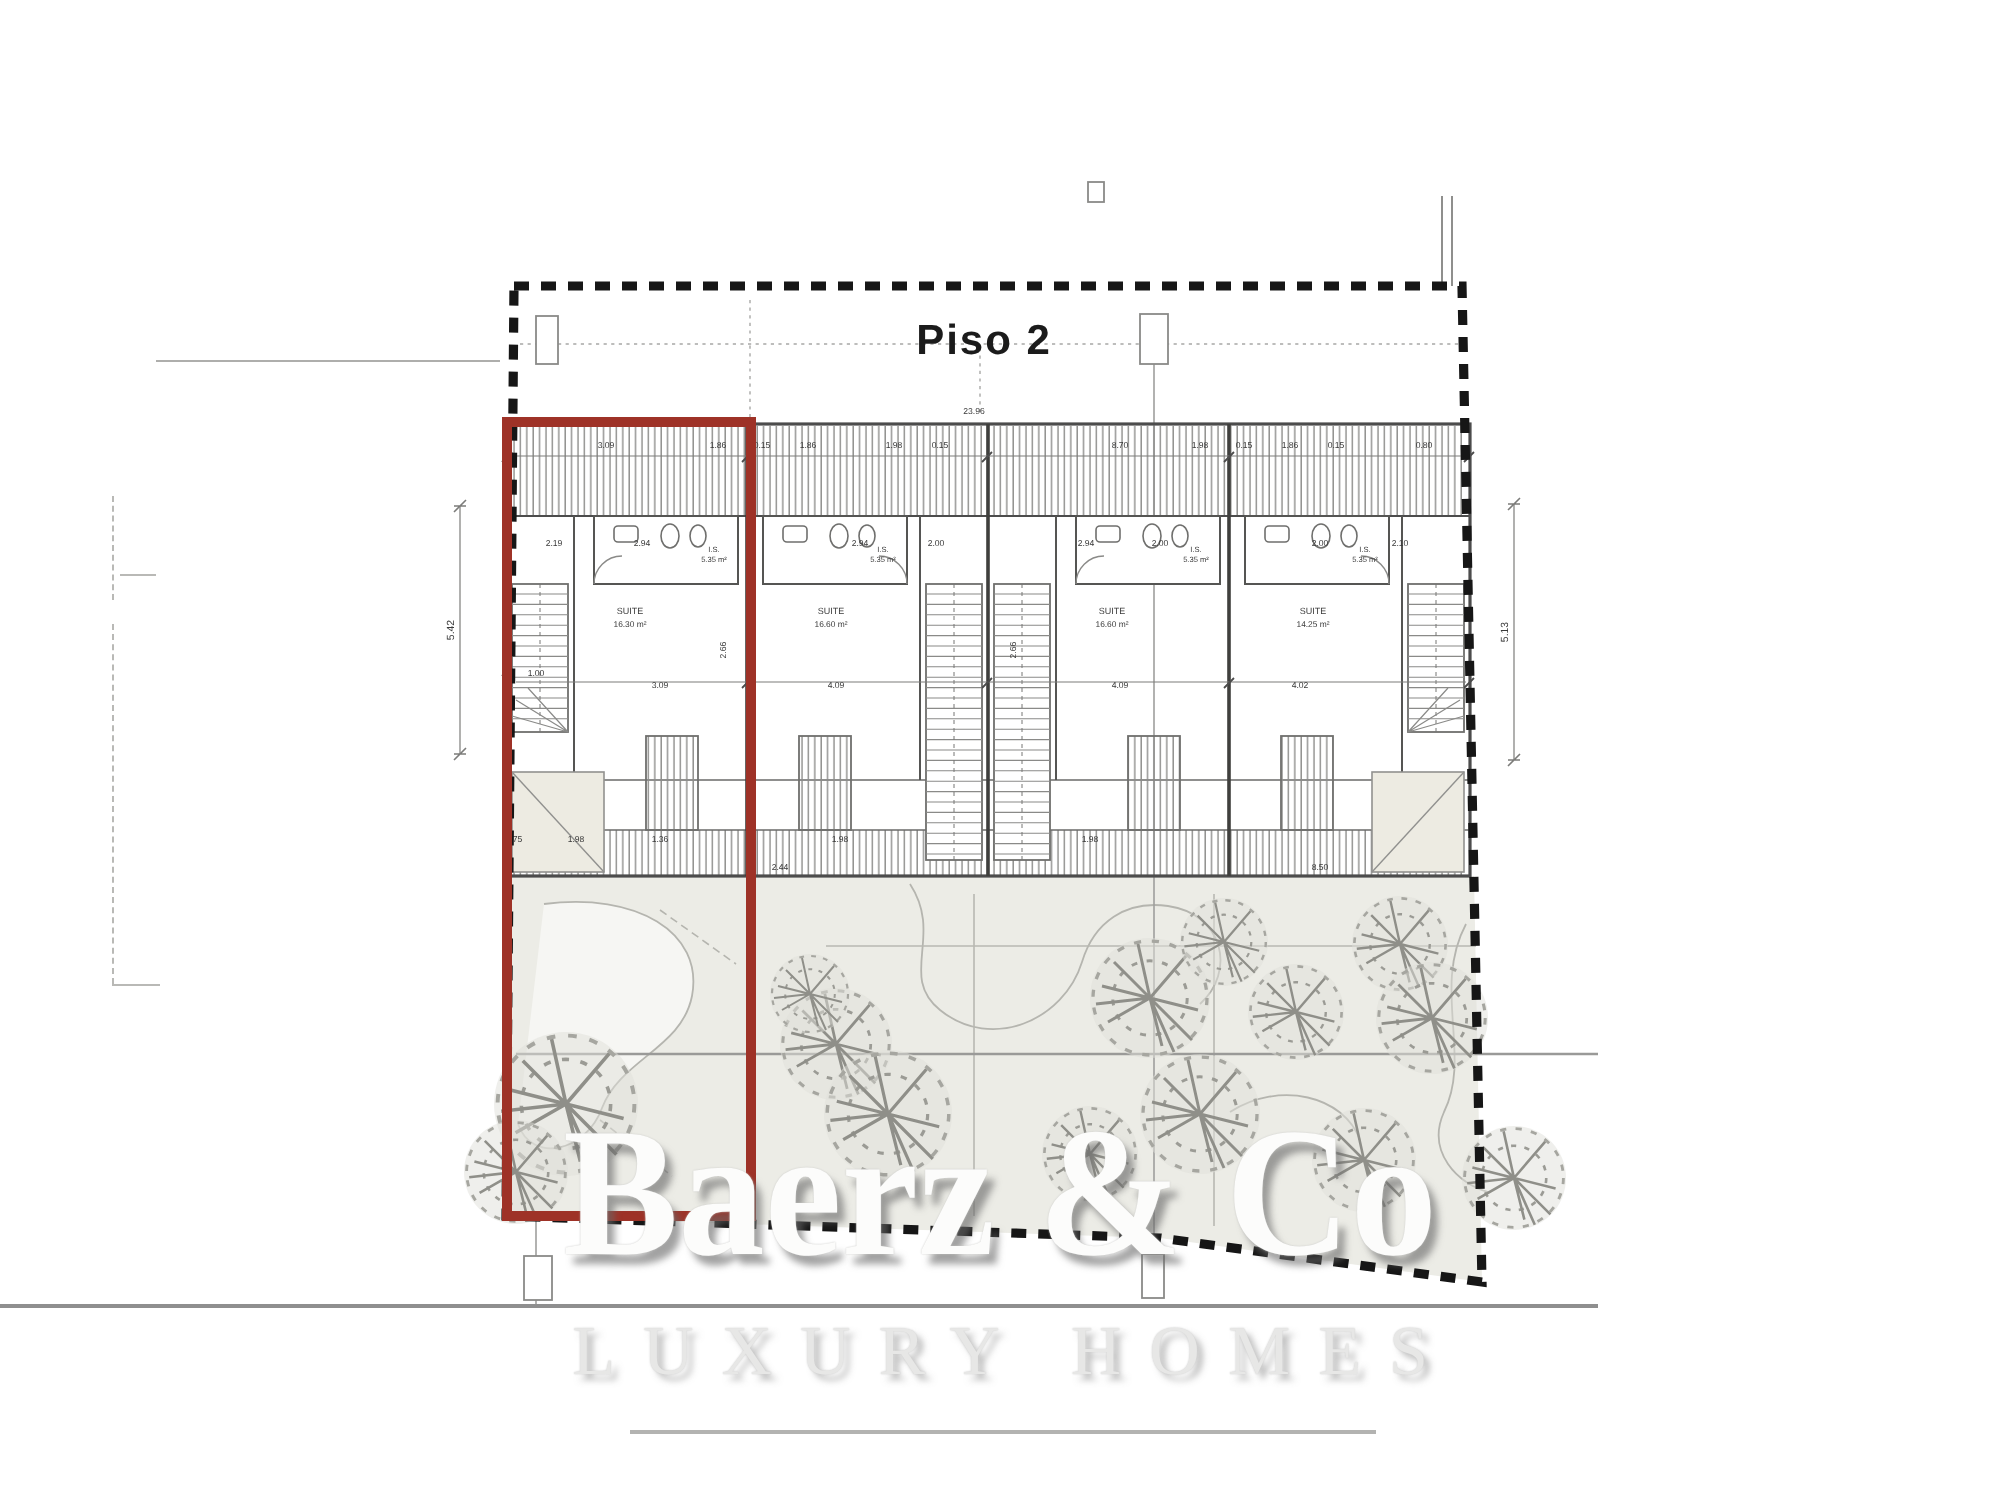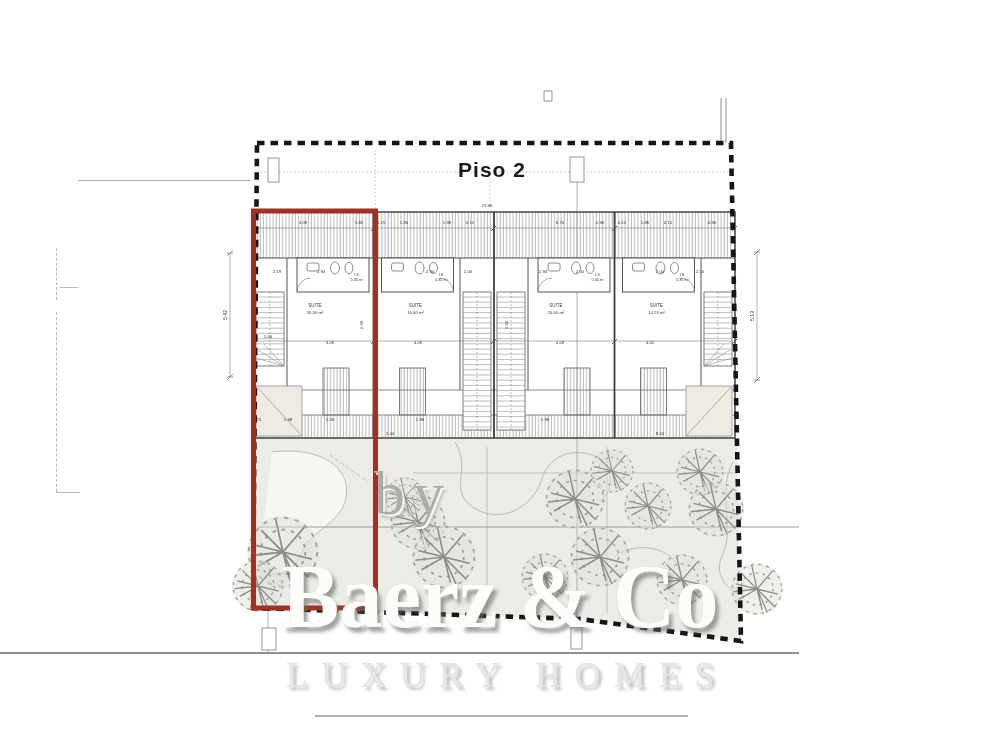--- a/index.html
+++ b/index.html
@@ -307,17 +307,16 @@
     <text x="492" y="177" text-anchor="middle" font-family="Liberation Sans, sans-serif" font-size="21" font-weight="600" letter-spacing="1" fill="#1b1b1b">Piso 2</text>
   </svg>
 
   <div class="fineprint" id="fineprint-a"></div>
   <div class="fineprint" id="fineprint-b"></div>
   <div class="tick" id="tick-a"></div>
   <div class="tick" id="tick-b"></div>
   <div class="rule" id="rule-topleft"></div>
 
   <div class="rule" id="rule-top-wm"></div>
-  <div class="wm" id="wm-by">by</div>
   <div class="wm" id="wm-brand">Baerz &amp; Co</div>
   <div class="wm" id="wm-tagline">LUXURY HOMES</div>
   <div class="rule" id="rule-bottom-wm"></div>
 </div>
 
 </body></html>

